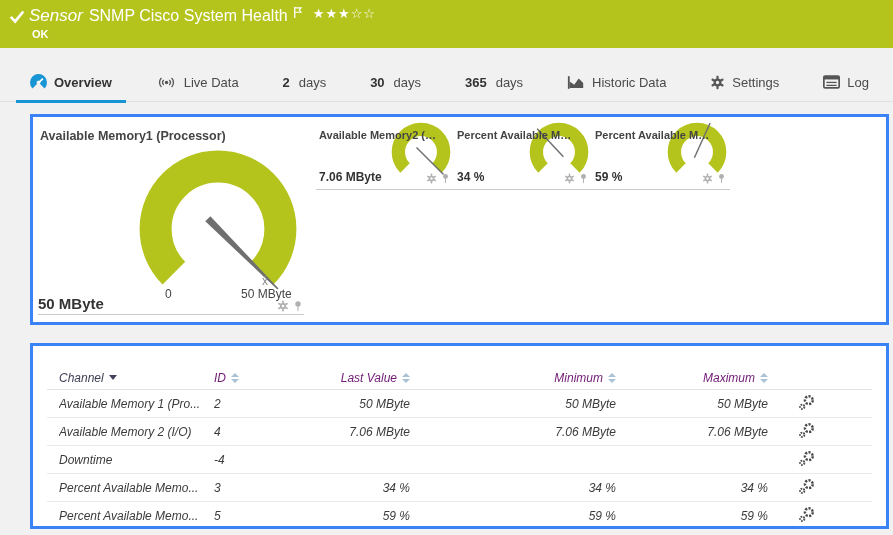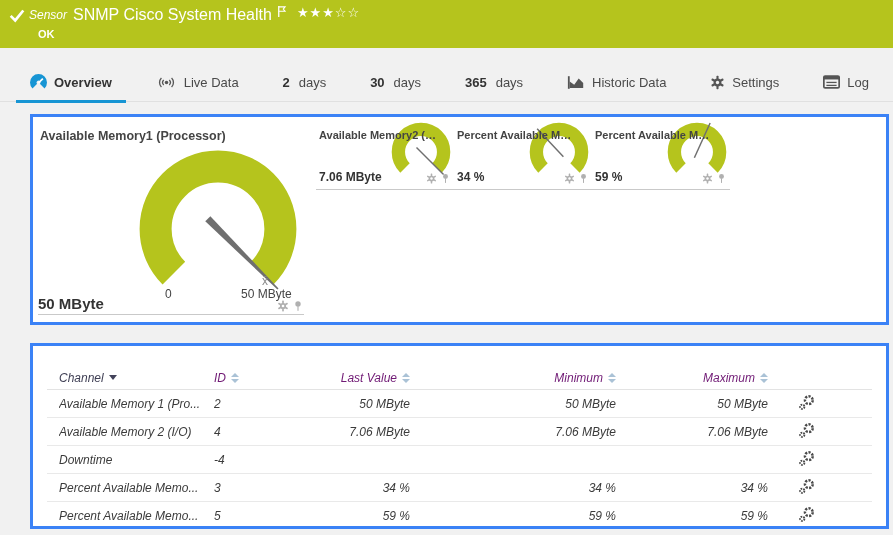--- a/index.html
+++ b/index.html
@@ -6,25 +6,25 @@
   html,body { width: 893px; height: 535px; overflow: hidden; }
   body {
     background: #f1f1f1;
     font-family: "Liberation Sans", "DejaVu Sans", sans-serif;
     font-size: 12px; color: #3b3b3b;
   }
   
   .topbar { height: 48px; background: #b5c41d; color: #fff; position: relative; }
   .topbar .row1 { display: flex; align-items: center; padding: 6px 0 0 8px; }
   .check-icon { width: 18px; height: 18px; margin-right: 3px; flex: 0 0 auto; }
-  .sensor-word { font-style: italic; font-size: 12px; margin-right: 6px; }
+  .sensor-word { font-style: italic; font-size: 17px; margin-right: 6px; }
   .sensor-title { font-size: 16px; }
   .flag-icon { width: 10px; height: 13px; margin: -8px 4px 0 5px; }
   .stars { font-size: 13px; letter-spacing: 1px; margin: -6px 0 0 6px; cursor: pointer; }
-  .status-ok { position: absolute; left: 38px; top: 28px; font-size: 11px; font-weight: bold; }
+  .status-ok { position: absolute; left: 32px; top: 28px; font-size: 11px; font-weight: bold; }
   
   .tabbar {
     margin-top: 16px; height: 38px; padding: 0 10px 0 16px;
     display: flex; align-items: stretch; justify-content: space-between;
     border-bottom: 1px solid #e0e0e0;
   }
   .tab {
     display: flex; align-items: center; gap: 7px; padding: 0 14px;
     color: #4a4a4a; font-size: 13px; cursor: pointer; border-bottom: 3px solid transparent;
     margin-bottom: -2px; white-space: nowrap;

